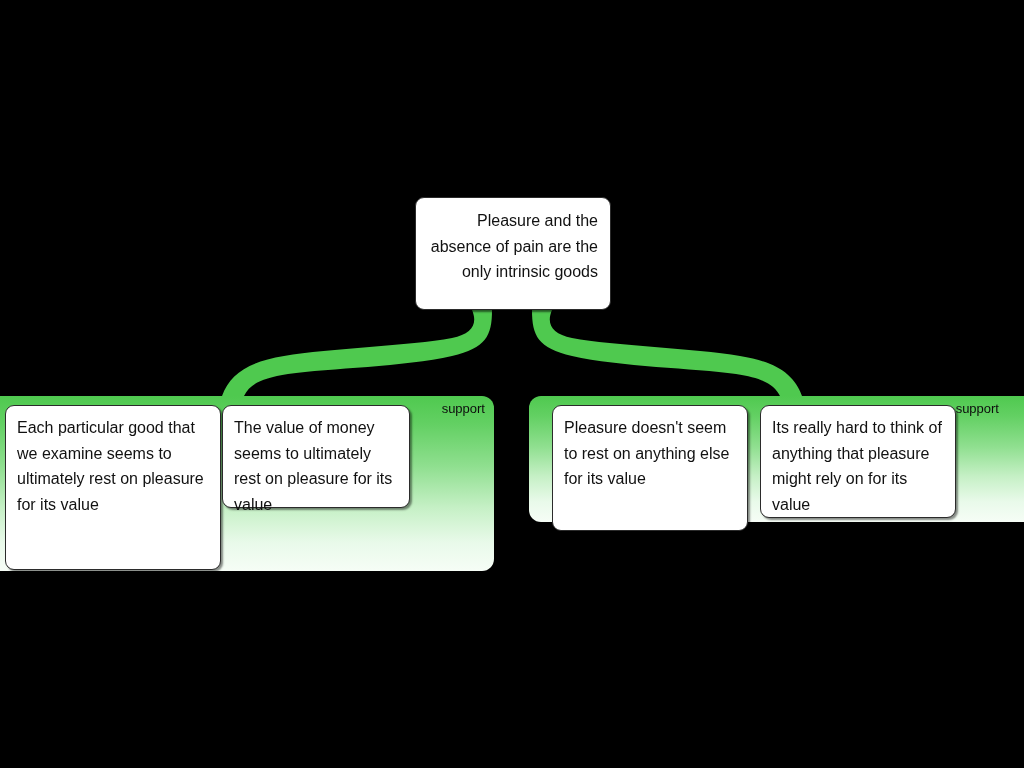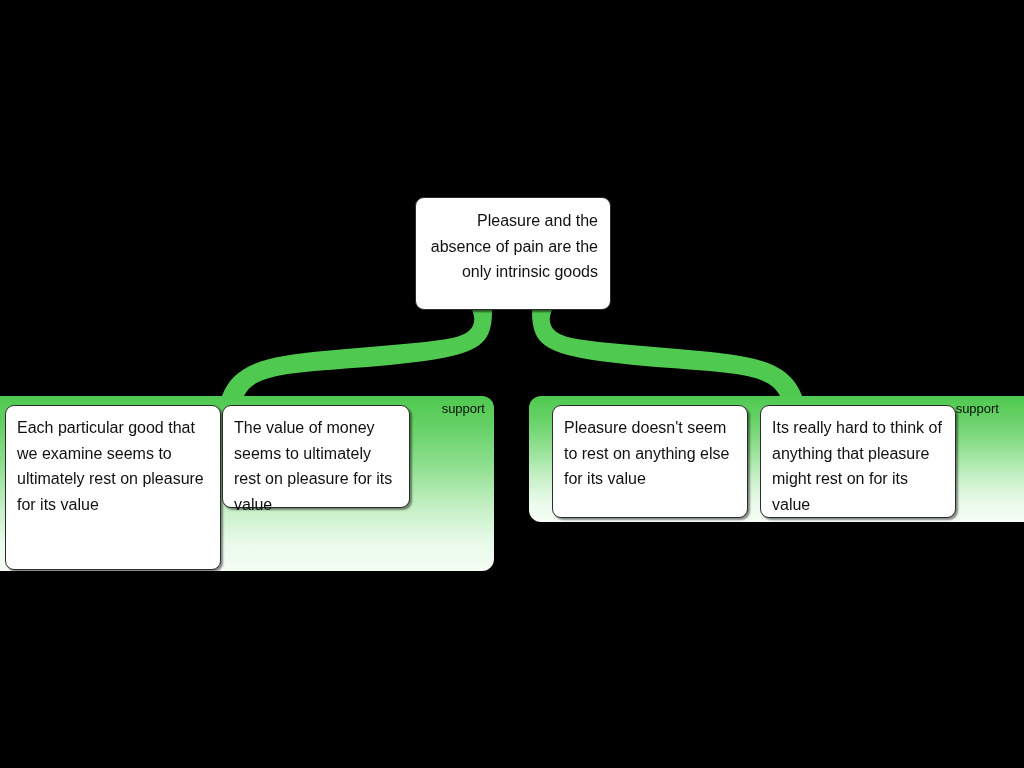--- a/index.html
+++ b/index.html
@@ -111,21 +111,21 @@
     border-radius: 9px;
     box-sizing: border-box;
     box-shadow: 2px 2px 2px rgba(0,0,0,0.45);
   }
   .reason-card .claim-text {
     padding: 9px 11px 0 11px;
   }
 
   #reason-l1 { left: 19px;  top: 9px;  width: 216px; height: 165px; }
   #reason-l2 { left: 236px; top: 9px;  width: 188px; height: 103px; }
-  #reason-r1 { left: 23px;  top: 9px;  width: 196px; height: 113px; }
+  #reason-r1 { left: 23px;  top: 9px;  width: 196px; height: 126px; }
   #reason-r2 { left: 231px; top: 9px;  width: 196px; height: 113px; }
 </style>
 </head>
 <body>
 
 <div id="canvas">
 
   <svg id="connectors" viewBox="0 0 1024 768">
 
     <path fill="#4fc94f" d="M 472,310
@@ -166,17 +166,17 @@
   </div>
 
   <div class="support-group" id="group-right">
     <div class="group-label">support</div>
 
     <div class="reason-card" id="reason-r1">
       <div class="claim-text">Pleasure doesn't seem to rest on anything else for its value</div>
     </div>
 
     <div class="reason-card" id="reason-r2">
-      <div class="claim-text">Its really hard to think of anything that pleasure might rest on for its value</div>
+      <div class="claim-text">Its really hard to think of anything that pleasure might rely on for its value</div>
     </div>
   </div>
 
 </div>
 
 </body></html>

